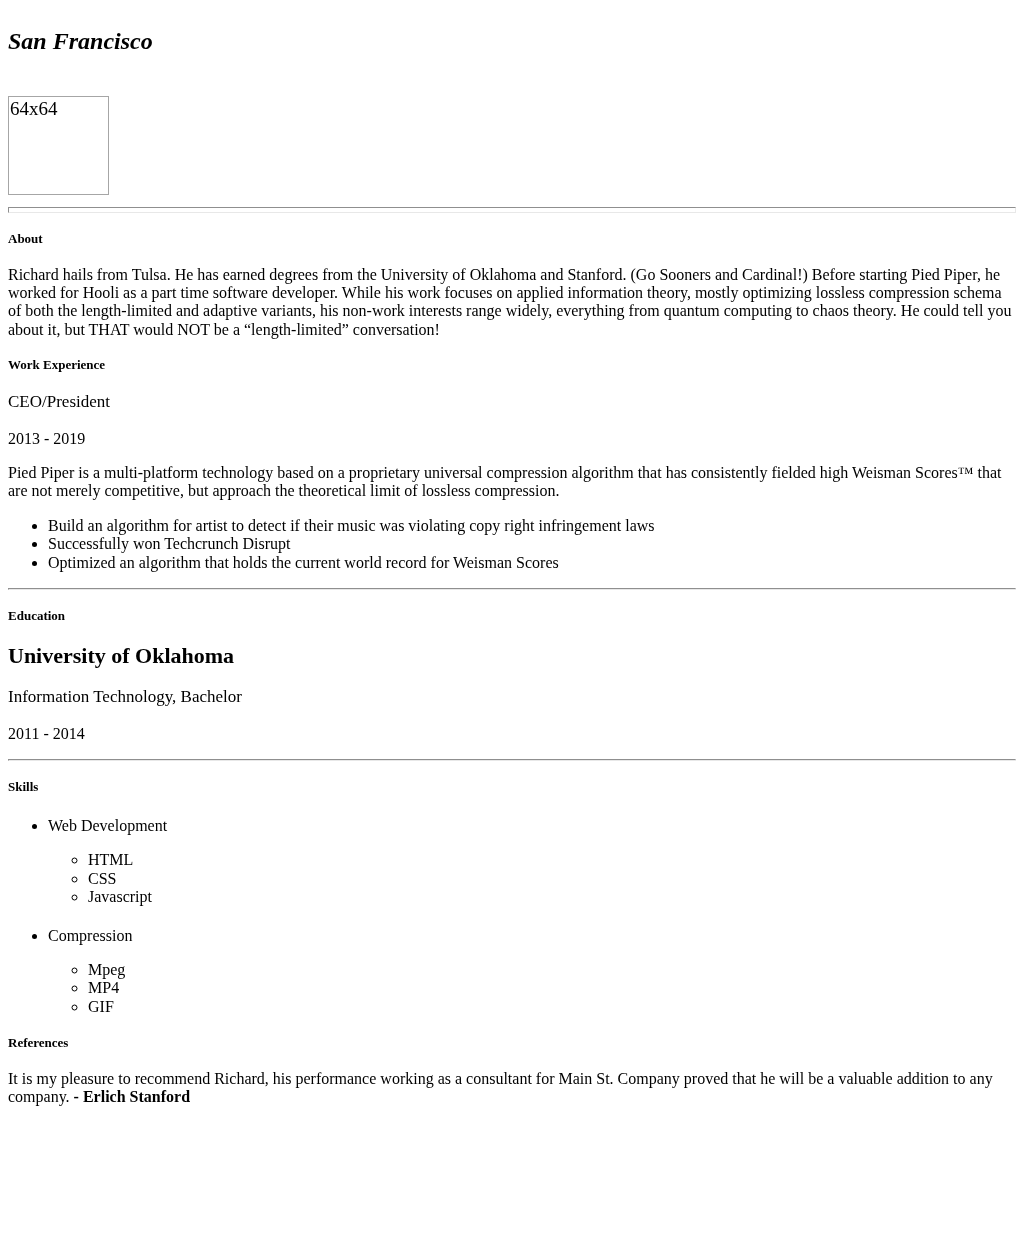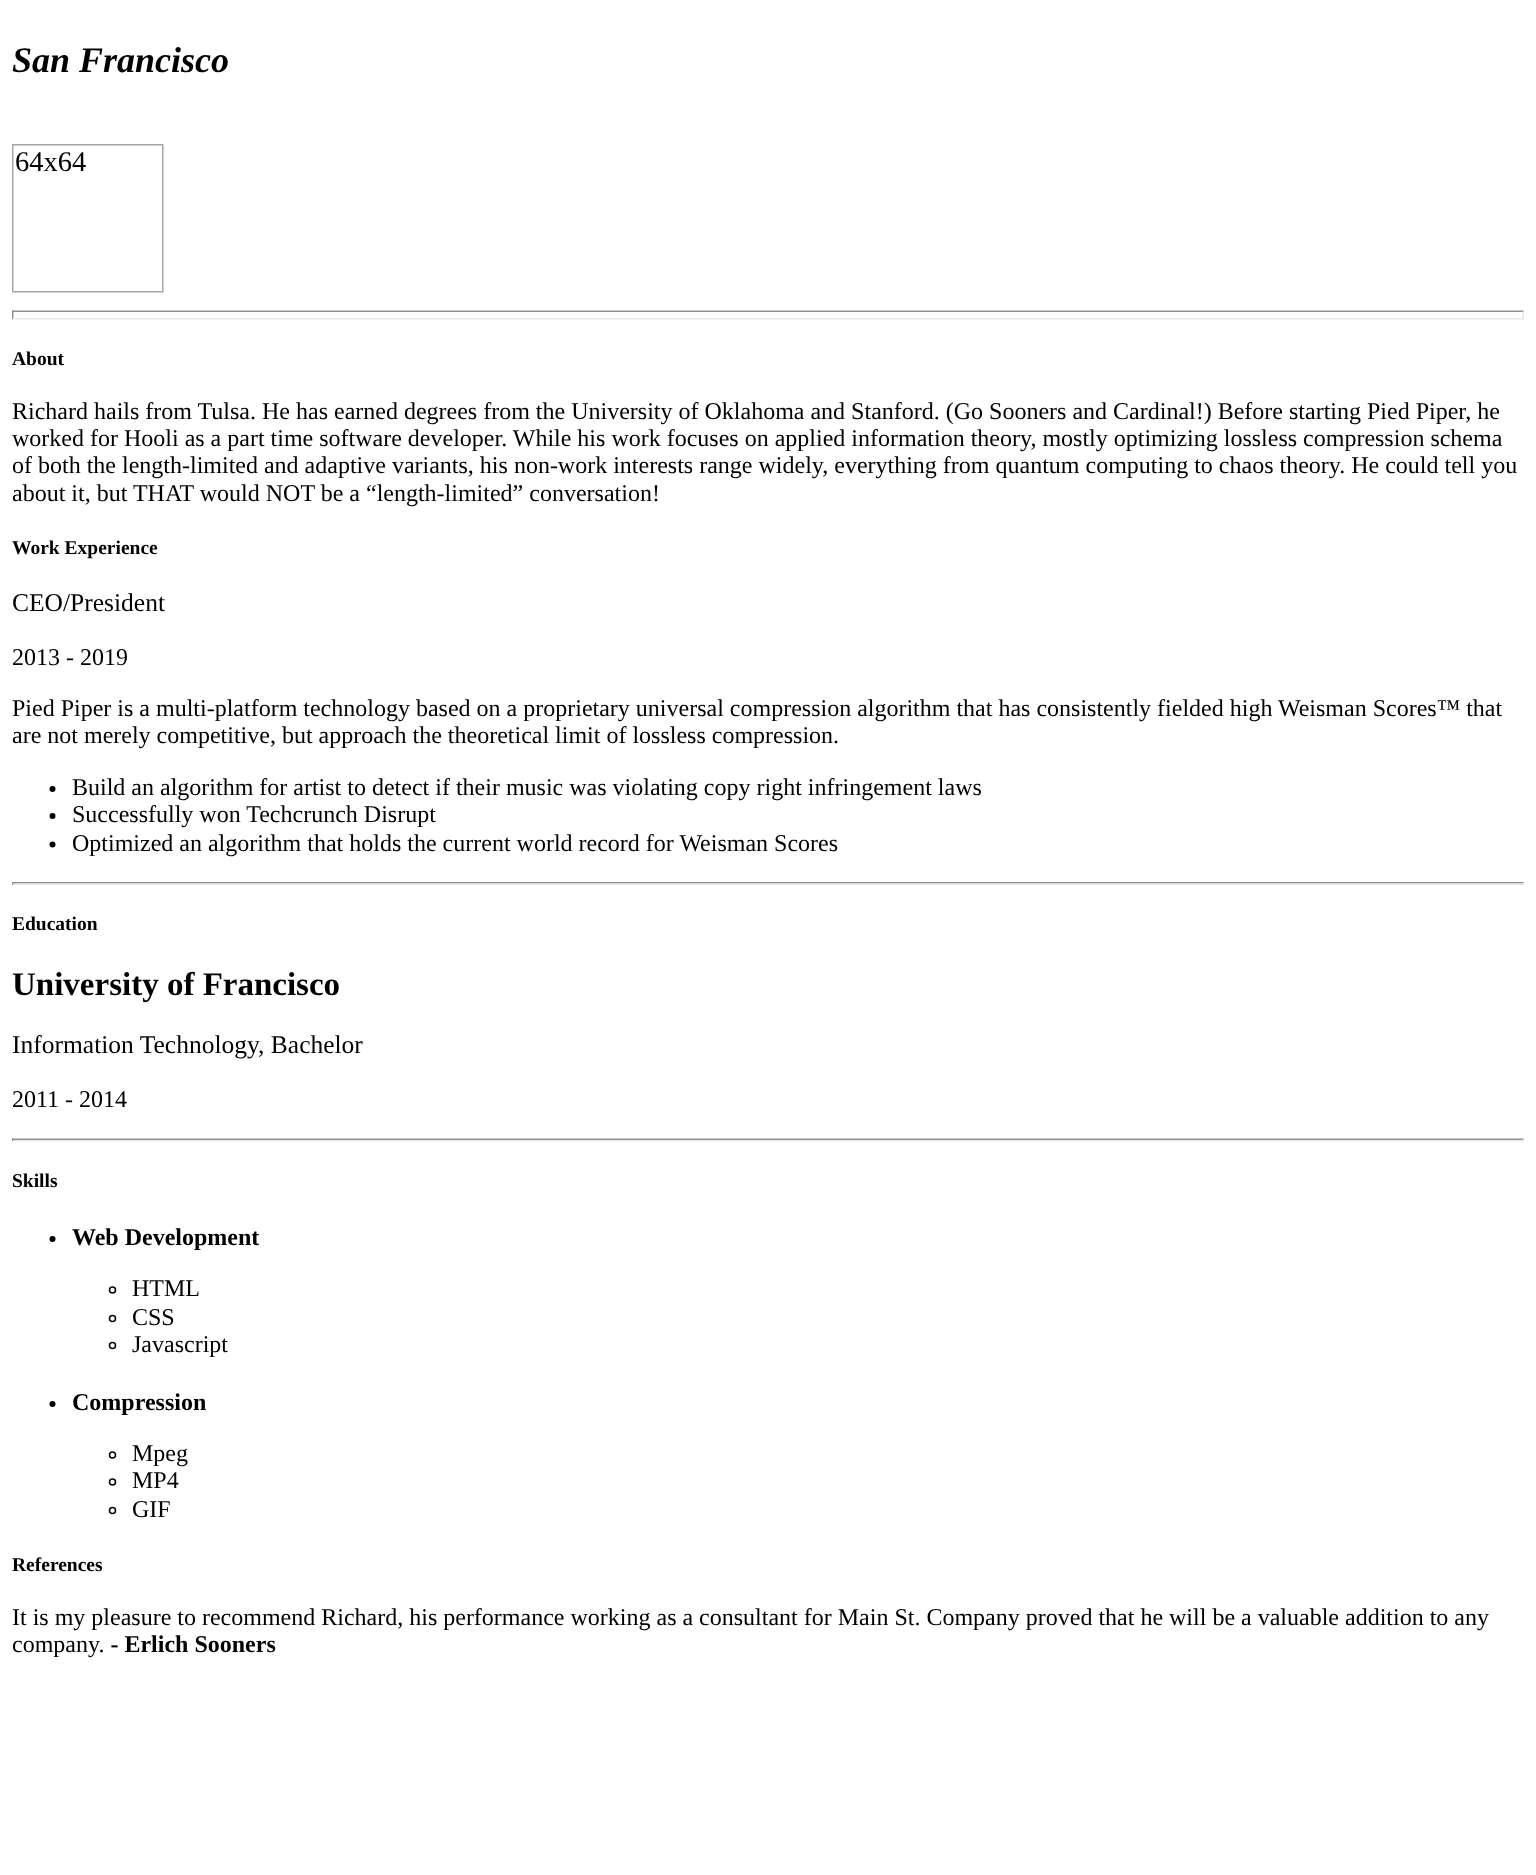--- a/index.html
+++ b/index.html
@@ -34,21 +34,21 @@
     margin: 12px 0;
   }
   hr.thick { height: 4px; }
   ul.highlights, ul.skills-list {
     margin: 16px 0;
     padding-left: 40px;
     list-style-type: disc;
   }
   ul.skills-list { margin-top: 22px; }
   ul.highlights li { margin: 0; }
-  .skill-name { margin: 16px 0; font-weight: bold; }
+  .skill-name { margin: 16px 0; font-weight: normal; }
   ul.skill-keywords {
     margin: 16px 0 20px 0;
     padding-left: 40px;
     list-style-type: circle;
   }
   .bold { font-weight: bold; }
 </style>
 </head>
 <body>
 
@@ -76,21 +76,21 @@
       <li>Build an algorithm for artist to detect if their music was violating copy right infringement laws</li>
       <li>Successfully won Techcrunch Disrupt</li>
       <li>Optimized an algorithm that holds the current world record for Weisman Scores</li>
     </ul>
   </section>
 
   <hr>
 
   <section>
     <h3 class="section-title">Education</h3>
-    <h4 class="institution">University of Francisco</h4>
+    <h4 class="institution">University of Oklahoma</h4>
     <h4 class="subheading">Information Technology, Bachelor</h4>
     <p>2011 - 2014</p>
   </section>
 
   <hr>
 
   <section>
     <h3 class="section-title">Skills</h3>
     <ul class="skills-list">
       <li class="skill-group">
@@ -107,16 +107,16 @@
           <li>Mpeg</li>
           <li>MP4</li>
           <li>GIF</li>
         </ul>
       </li>
     </ul>
   </section>
 
   <section>
     <h3 class="section-title">References</h3>
-    <p><span>It is my pleasure to recommend Richard, his performance working as a consultant for Main St. Company proved that he will be a valuable addition to any company.</span> <span class="bold">- Erlich Sooners</span></p>
+    <p><span>It is my pleasure to recommend Richard, his performance working as a consultant for Main St. Company proved that he will be a valuable addition to any company.</span> <span class="bold">- Erlich Stanford</span></p>
   </section>
 
 </main>
 
 </body></html>

